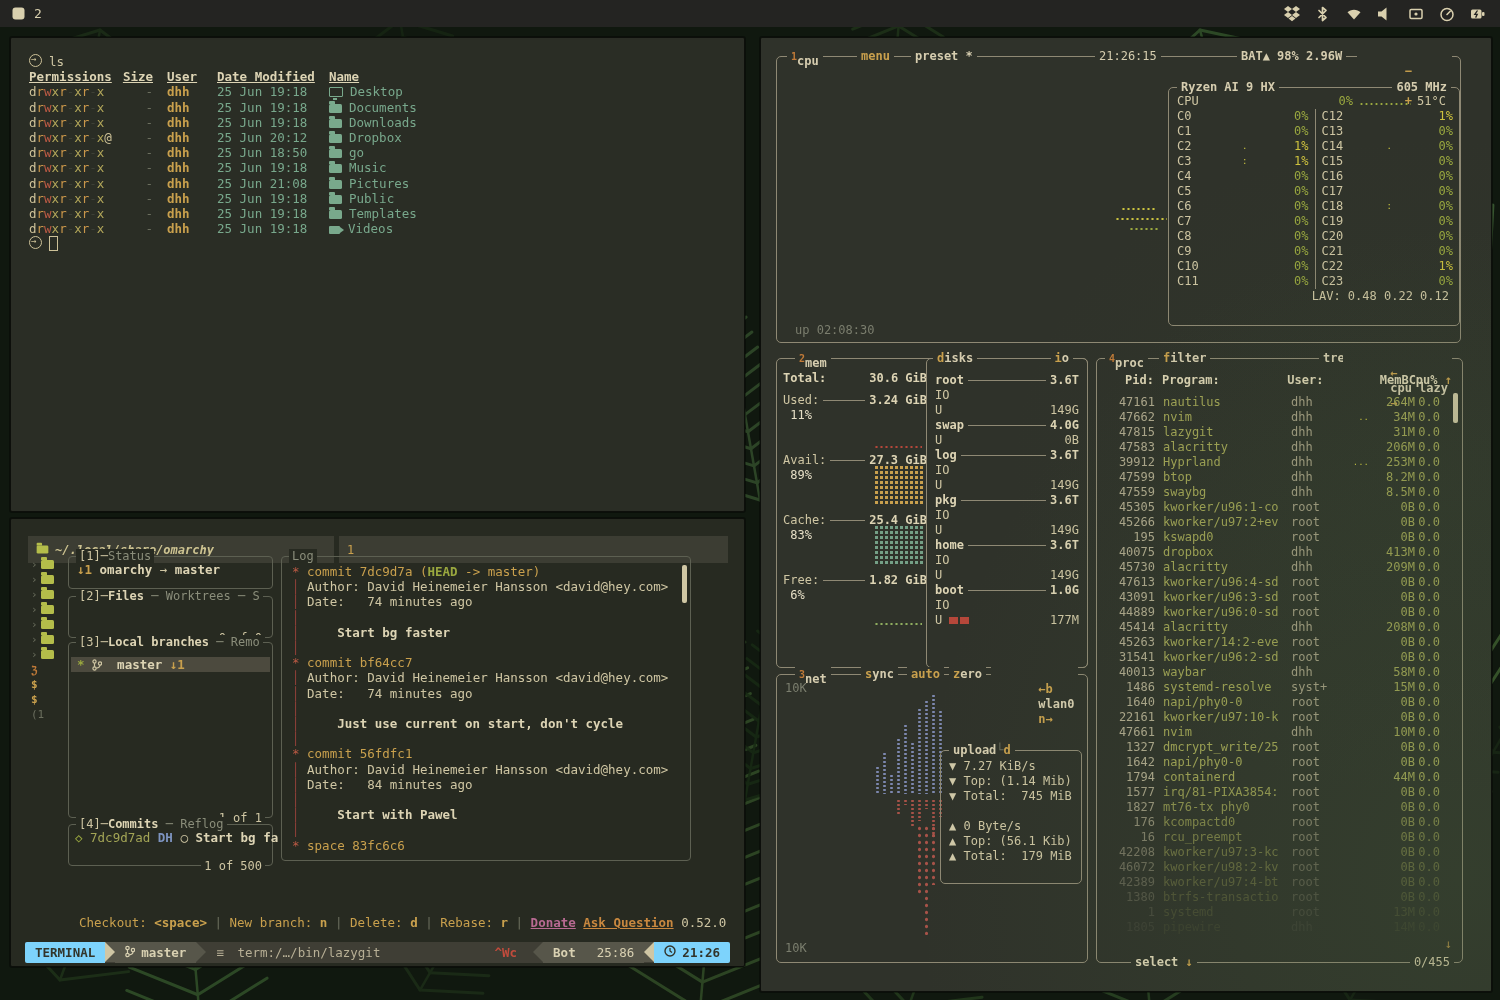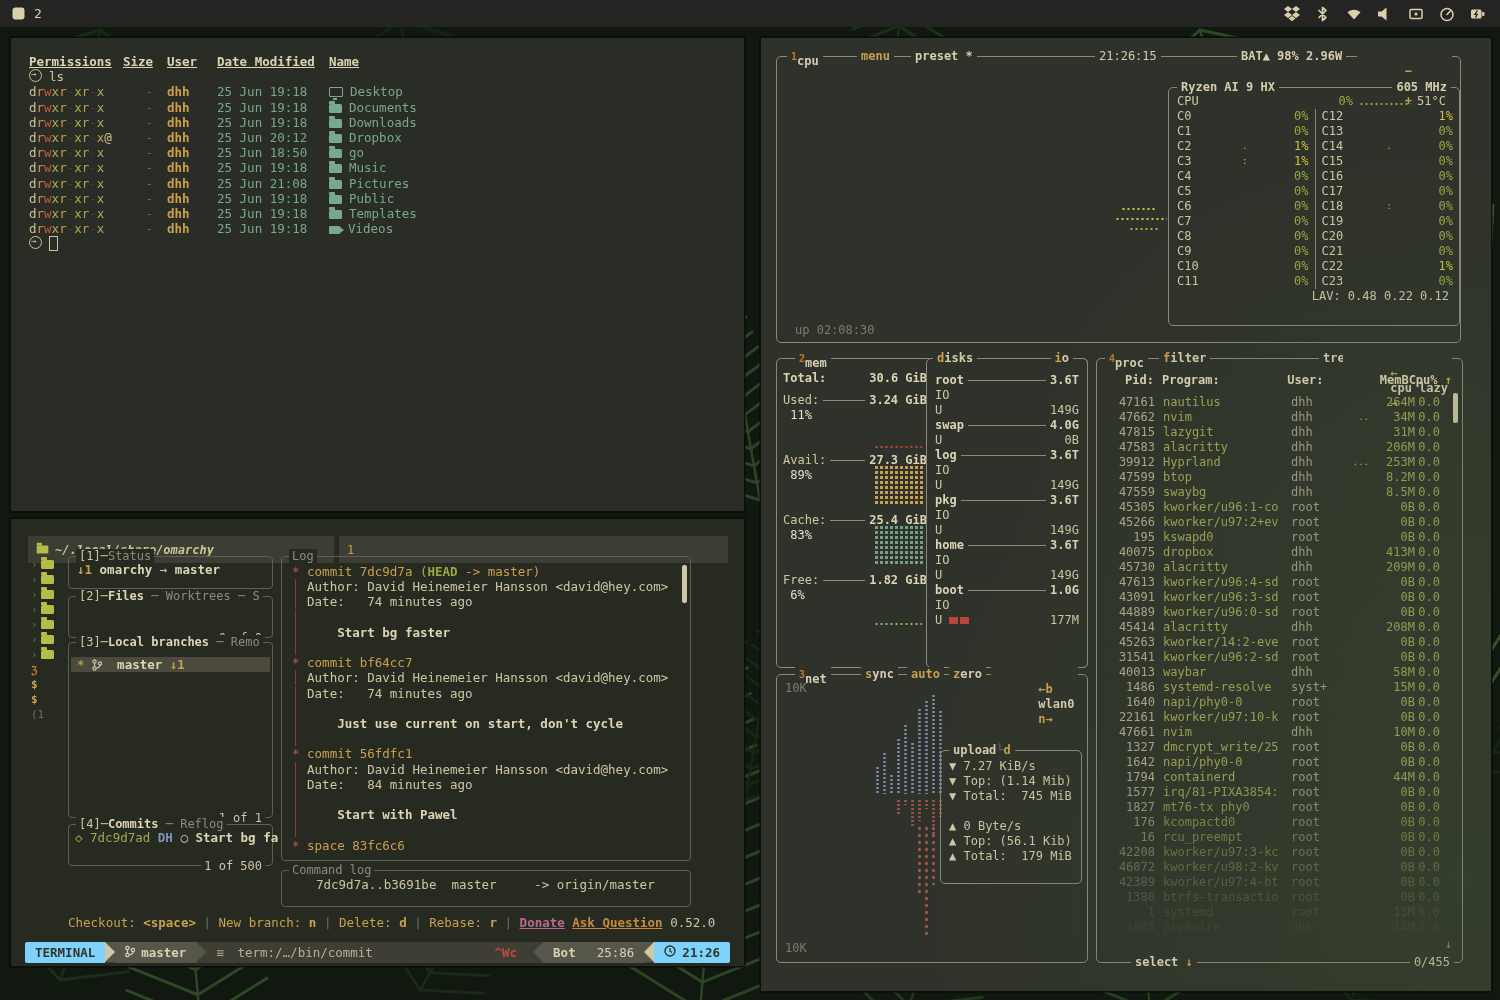--- a/index.html
+++ b/index.html
@@ -60,21 +60,21 @@
   #p-status{left:57px;top:37px;width:203px;height:31px}
   #p-log{left:270px;top:37px;width:408px;height:303px}
   #p-files{left:57px;top:77px;width:203px;height:40px}
   #p-branches{left:57px;top:123px;width:203px;height:174px}
   #p-commits{left:57px;top:305px;width:203px;height:40px}
   #p-stash{left:57px;top:351px;width:203px;height:39px}
   #p-cmdlog{left:270px;top:351px;width:408px;height:35px}
   .sel-row{margin:14px 2px 0 2px;background:#4c4a3e;padding:0 6px;white-space:pre}
   #log-scroll{position:absolute;right:3px;top:8px;width:5px;height:38px;background:#cfc6a3;border-radius:2px}
   #log-body{padding:7px 10px 0 10px}
-  #keybinds{position:absolute;left:57px;top:396px;width:660px;white-space:pre}
+  #keybinds{position:absolute;left:68px;top:396px;width:660px;white-space:pre}
   
   #statusline{position:absolute;left:14px;top:423px;right:14px;height:21px;display:flex;align-items:stretch;font-family:"DejaVu Sans Mono",monospace;font-size:12.5px;background:#3f3e35;border-radius:2px;overflow:hidden}
   .sl-seg{display:flex;align-items:center;padding:0 10px;gap:6px;white-space:pre}
   .sl-cream{background:#7dd3fc;color:#32342a;font-weight:bold}
   .sl-mid{background:#57564a;color:#d9d1b2}
   .sl-dark{background:#3f3e35;color:#b8b096}
   .arrR{width:0;height:0;border-top:10.5px solid transparent;border-bottom:10.5px solid transparent}
   .arrL{width:0;height:0;border-top:10.5px solid transparent;border-bottom:10.5px solid transparent}
   
   .bbox{position:absolute;border:1px solid #8f8974;border-radius:5px;font-family:"DejaVu Sans Mono",monospace;font-size:12px;line-height:15px;color:#cfc6a3}
@@ -734,22 +734,22 @@
           <rect x="1" y="3.5" width="10.5" height="9" rx="1.5"></rect>
           <rect x="12" y="6" width="2.5" height="4" rx="1"></rect>
           <polyline points="7.5,4.5 4.8,8.4 7.2,8.4 5.6,11.6" fill="none" stroke="#242422" stroke-width="1.3"></polyline>
         </svg>
       </span>
     </div>
 </header>
 
 <section class="win" id="win-ls">
   <div id="ls-body" class="mono">
+      <div class="ls-row"><span class="prompt-circ"></span><span class="c-cream">ls</span></div>
       <div class="ls-row"><span class="col-perm"><span class="c-bcream und">Permissions</span></span><span class="col-size"><span class="c-bcream und">Size</span></span><span class="col-user"><span class="c-bcream und">User</span></span><span class="col-date"><span class="c-bcream und">Date Modified</span></span><span><span class="c-bcream und">Name</span></span></div>
-      <div class="ls-row"><span class="prompt-circ"></span><span class="c-cream">ls</span></div>
       <div class="ls-row"><span class="col-perm"><span class="c-d">d</span><span class="c-r">r</span><span class="c-w">w</span><span class="c-x">x</span><span class="c-r">r</span><span class="c-dash">-</span><span class="c-x">x</span><span class="c-r">r</span><span class="c-dash">-</span><span class="c-x">x</span></span><span class="col-size c-dim">-</span><span class="col-user c-byel">dhh</span><span class="col-date c-teal">25 Jun 19:18</span><span><span class="dico"></span><span class="c-teal">Desktop</span></span></div>
       <div class="ls-row"><span class="col-perm"><span class="c-d">d</span><span class="c-r">r</span><span class="c-w">w</span><span class="c-x">x</span><span class="c-r">r</span><span class="c-dash">-</span><span class="c-x">x</span><span class="c-r">r</span><span class="c-dash">-</span><span class="c-x">x</span></span><span class="col-size c-dim">-</span><span class="col-user c-byel">dhh</span><span class="col-date c-teal">25 Jun 19:18</span><span><span class="fico"></span><span class="c-teal">Documents</span></span></div>
       <div class="ls-row"><span class="col-perm"><span class="c-d">d</span><span class="c-r">r</span><span class="c-w">w</span><span class="c-x">x</span><span class="c-r">r</span><span class="c-dash">-</span><span class="c-x">x</span><span class="c-r">r</span><span class="c-dash">-</span><span class="c-x">x</span></span><span class="col-size c-dim">-</span><span class="col-user c-byel">dhh</span><span class="col-date c-teal">25 Jun 19:18</span><span><span class="fico"></span><span class="c-teal">Downloads</span></span></div>
       <div class="ls-row"><span class="col-perm"><span class="c-d">d</span><span class="c-r">r</span><span class="c-w">w</span><span class="c-x">x</span><span class="c-r">r</span><span class="c-dash">-</span><span class="c-x">x</span><span class="c-r">r</span><span class="c-dash">-</span><span class="c-x">x</span><span class="c-at">@</span></span><span class="col-size c-dim">-</span><span class="col-user c-byel">dhh</span><span class="col-date c-teal">25 Jun 20:12</span><span><span class="fico"></span><span class="c-teal">Dropbox</span></span></div>
       <div class="ls-row"><span class="col-perm"><span class="c-d">d</span><span class="c-r">r</span><span class="c-w">w</span><span class="c-x">x</span><span class="c-r">r</span><span class="c-dash">-</span><span class="c-x">x</span><span class="c-r">r</span><span class="c-dash">-</span><span class="c-x">x</span></span><span class="col-size c-dim">-</span><span class="col-user c-byel">dhh</span><span class="col-date c-teal">25 Jun 18:50</span><span><span class="fico"></span><span class="c-teal">go</span></span></div>
       <div class="ls-row"><span class="col-perm"><span class="c-d">d</span><span class="c-r">r</span><span class="c-w">w</span><span class="c-x">x</span><span class="c-r">r</span><span class="c-dash">-</span><span class="c-x">x</span><span class="c-r">r</span><span class="c-dash">-</span><span class="c-x">x</span></span><span class="col-size c-dim">-</span><span class="col-user c-byel">dhh</span><span class="col-date c-teal">25 Jun 19:18</span><span><span class="fico"></span><span class="c-teal">Music</span></span></div>
       <div class="ls-row"><span class="col-perm"><span class="c-d">d</span><span class="c-r">r</span><span class="c-w">w</span><span class="c-x">x</span><span class="c-r">r</span><span class="c-dash">-</span><span class="c-x">x</span><span class="c-r">r</span><span class="c-dash">-</span><span class="c-x">x</span></span><span class="col-size c-dim">-</span><span class="col-user c-byel">dhh</span><span class="col-date c-teal">25 Jun 21:08</span><span><span class="fico"></span><span class="c-teal">Pictures</span></span></div>
       <div class="ls-row"><span class="col-perm"><span class="c-d">d</span><span class="c-r">r</span><span class="c-w">w</span><span class="c-x">x</span><span class="c-r">r</span><span class="c-dash">-</span><span class="c-x">x</span><span class="c-r">r</span><span class="c-dash">-</span><span class="c-x">x</span></span><span class="col-size c-dim">-</span><span class="col-user c-byel">dhh</span><span class="col-date c-teal">25 Jun 19:18</span><span><span class="fico"></span><span class="c-teal">Public</span></span></div>
       <div class="ls-row"><span class="col-perm"><span class="c-d">d</span><span class="c-r">r</span><span class="c-w">w</span><span class="c-x">x</span><span class="c-r">r</span><span class="c-dash">-</span><span class="c-x">x</span><span class="c-r">r</span><span class="c-dash">-</span><span class="c-x">x</span></span><span class="col-size c-dim">-</span><span class="col-user c-byel">dhh</span><span class="col-date c-teal">25 Jun 19:18</span><span><span class="fico"></span><span class="c-teal">Templates</span></span></div>
       <div class="ls-row"><span class="col-perm"><span class="c-d">d</span><span class="c-r">r</span><span class="c-w">w</span><span class="c-x">x</span><span class="c-r">r</span><span class="c-dash">-</span><span class="c-x">x</span><span class="c-r">r</span><span class="c-dash">-</span><span class="c-x">x</span></span><span class="col-size c-dim">-</span><span class="col-user c-byel">dhh</span><span class="col-date c-teal">25 Jun 19:18</span><span><span class="vico"></span><span class="c-teal">Videos</span></span></div>
@@ -858,39 +858,35 @@
     <div class="pcount">1 of 1</div>
   </div>
 
   <div class="lp" id="p-commits">
     <div class="ptitle"><span class="c-cream">[4]─</span><span class="c-bcream">Commits</span><span class="c-gray"> ─ Reflog</span></div>
     <div class="mono pre" id="commit-row" style="padding:5px 6px 0 6px"><span class="c-grn">◇ </span><span class="c-bgrn">7dc9d7ad </span><span class="c-blue bold">DH </span><span class="c-cream">○ </span><span class="c-bcream">Start bg fa</span></div>
     <div class="pcount">1 of 500</div>
   </div>
 
 
-  <div class="lp" id="p-cmdlog">
-    <div class="ptitle"><span class="c-gray">Command log</span></div>
-    <div class="mono pre" style="padding:6px 8px 0 34px">7dc9d7a..b3691be  master     -&gt; origin/master</div>
-  </div>
 
   <div id="keybinds" class="mono"><span class="c-yel">Checkout: </span><span class="c-byel">&lt;space&gt;</span><span class="c-dim"> | </span><span class="c-yel">New branch: </span><span class="c-byel">n</span><span class="c-dim"> | </span><span class="c-yel">Delete: </span><span class="c-byel">d</span><span class="c-dim"> | </span><span class="c-yel">Rebase: </span><span class="c-byel">r</span><span class="c-dim"> | </span><span class="und" style="color: rgb(184, 106, 146); font-weight: bold;">Donate</span><span> </span><span class="und" style="color: rgb(201, 136, 63); font-weight: bold;">Ask Question</span><span class="c-cream"> 0.52.0</span></div>
 
   <div id="statusline">
       <div class="sl-seg sl-cream">TERMINAL</div>
       <div class="arrR" style="border-left: 10px solid rgb(207, 198, 164); background: rgb(87, 86, 74);"></div>
       <div class="sl-seg sl-mid"><span><svg width="10" height="13" viewBox="0 0 10 13">
             <circle cx="2.5" cy="3" r="1.7" fill="none" stroke="#d9d1b2" stroke-width="1.2"></circle>
             <circle cx="2.5" cy="10" r="1.7" fill="none" stroke="#d9d1b2" stroke-width="1.2"></circle>
             <circle cx="8" cy="5" r="1.7" fill="none" stroke="#d9d1b2" stroke-width="1.2"></circle>
             <line x1="2.5" y1="4.7" x2="2.5" y2="8.3" stroke="#d9d1b2" stroke-width="1.2"></line>
             <path d="M8 6.7 Q8 9.3 4.3 9.9" fill="none" stroke="#d9d1b2" stroke-width="1.2"></path>
           </svg></span><span class="bold">master</span></div>
       <div class="arrR" style="border-left: 10px solid rgb(87, 86, 74); background: rgb(63, 62, 53);"></div>
-      <div class="sl-seg sl-dark" style="flex: 1 1 0%;"><span>≡ </span><span>term:/…/bin/commit</span><span class="bold" style="margin-left: auto; color: rgb(194, 75, 60); padding-right: 6px;">^Wc</span></div>
+      <div class="sl-seg sl-dark" style="flex: 1 1 0%;"><span>≡ </span><span>term:/…/bin/lazygit</span><span class="bold" style="margin-left: auto; color: rgb(194, 75, 60); padding-right: 6px;">^Wc</span></div>
       <div class="arrL" style="border-right: 10px solid rgb(87, 86, 74); background: rgb(63, 62, 53);"></div>
       <div class="sl-seg sl-mid"><span class="bold">Bot</span><span>  25:86</span></div>
       <div class="arrL" style="border-right: 10px solid rgb(207, 198, 164); background: rgb(87, 86, 74);"></div>
       <div class="sl-seg sl-cream"><span><svg width="12" height="12" viewBox="0 0 12 12">
             <circle cx="6" cy="6" r="5" fill="none" stroke="#32342a" stroke-width="1.4"></circle>
             <polyline points="6,3 6,6 8,7.5" fill="none" stroke="#32342a" stroke-width="1.3"></polyline>
           </svg></span><span>21:26</span></div>
     </div>
 </section>
 

